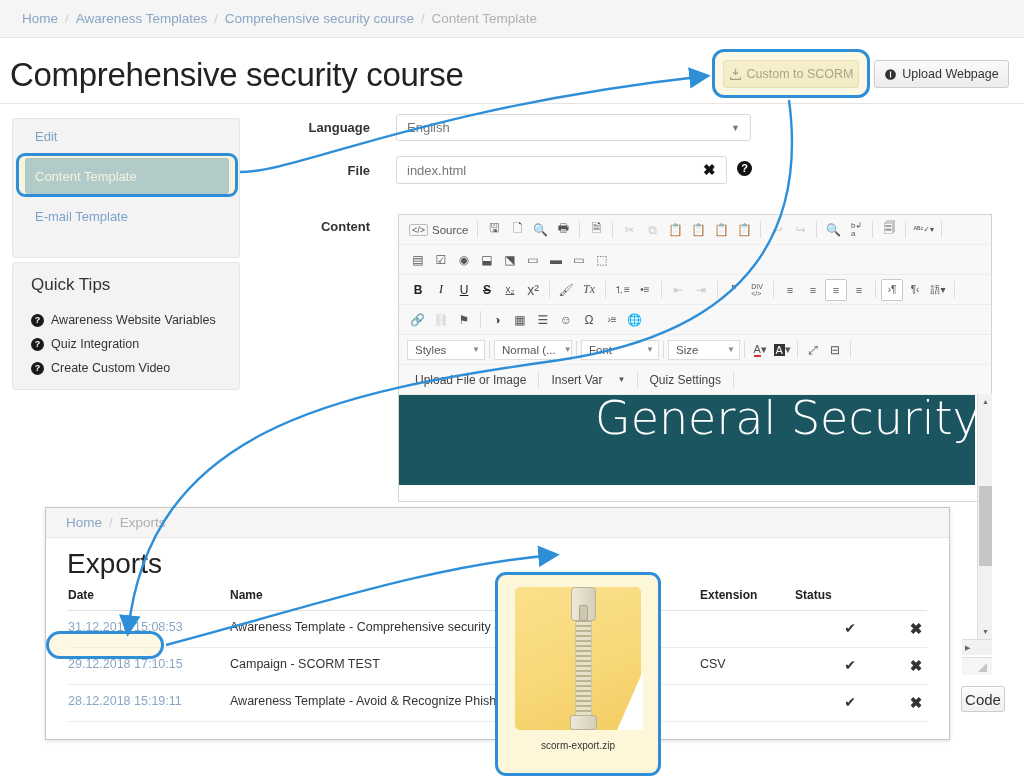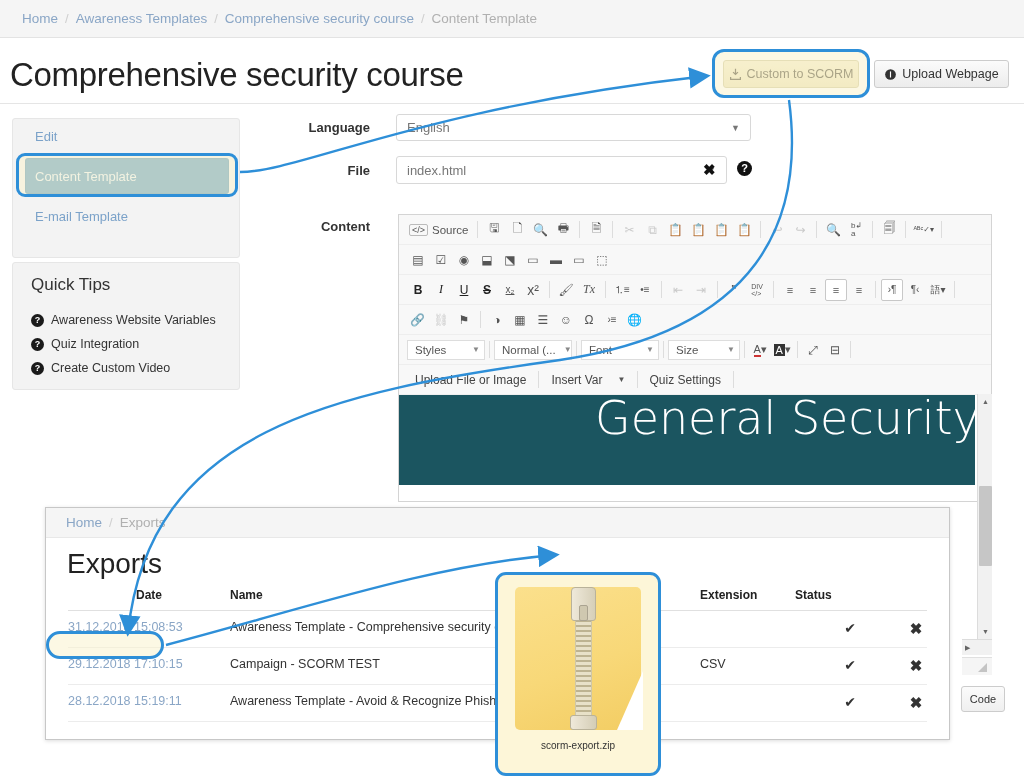--- a/index.html
+++ b/index.html
@@ -134,21 +134,21 @@
   
   .vsb{ position:absolute; left:977px; top:394px; width:15px; height:245px; background:#f1f1f1; border-left:1px solid #dcdcdc;}
   .vsb .arrow{ position:absolute; left:0; width:15px; height:15px; display:flex;align-items:center;justify-content:center;font-size:7px;color:#666;}
   .vsb .thumb{ position:absolute; left:1px; top:92px; width:13px; height:80px; background:#c6c6c6; border-radius:1px;}
   .hsb{ position:absolute; left:962px; top:639px; width:30px; height:16px; background:#f1f1f1; border-top:1px solid #dcdcdc;
         display:flex; align-items:center; padding-left:3px; font-size:7px; color:#666;}
   .rsz{ position:absolute; left:962px; top:657px; width:30px; height:18px; background:#f5f5f5; border-top:1px solid #e0e0e0;}
   .btn-code{
     position:absolute; left:961px; top:686px; width:44px; height:26px;
     background:linear-gradient(#fbfbfb,#efefef); border:1px solid #ccc; border-radius:3px;
-    font-size:11px; color:#333; display:flex; align-items:center; justify-content:center;
+    font-size:15px; color:#333; display:flex; align-items:center; justify-content:center;
   }
 
   
   .exports-win{
     position:absolute; left:45px; top:507px; width:905px; height:233px;
     background:#fff; border:1px solid #c7c7c7; box-shadow:0 1px 4px rgba(0,0,0,.14);
   }
   .exp-crumb{
     height:30px; background:#f5f5f5; border-bottom:1px solid #e8e8e8;
     display:flex; align-items:center; padding-left:20px; gap:7px;
@@ -449,21 +449,21 @@
   <div class="exp-crumb">
     <span class="crumb link">Home</span>
     <span class="crumb-sep">/</span>
     <span class="crumb active">Exports</span>
   </div>
   <div style="padding:0 22px;">
     <div class="exp-title">Exports</div>
     <table class="exp-table">
       <thead>
         <tr>
-          <th style="width:162px;text-align:center;">Date</th>
+          <th style="width:162px;">Date</th>
           <th style="width:470px;">Name</th>
           <th style="width:95px;">Extension</th>
           <th style="width:110px;">Status</th>
           <th></th>
         </tr>
       </thead>
       <tbody>
         <tr>
           <td class="date">31.12.2018 15:08:53</td>
           <td>Awareness Template - Comprehensive security course</td>

